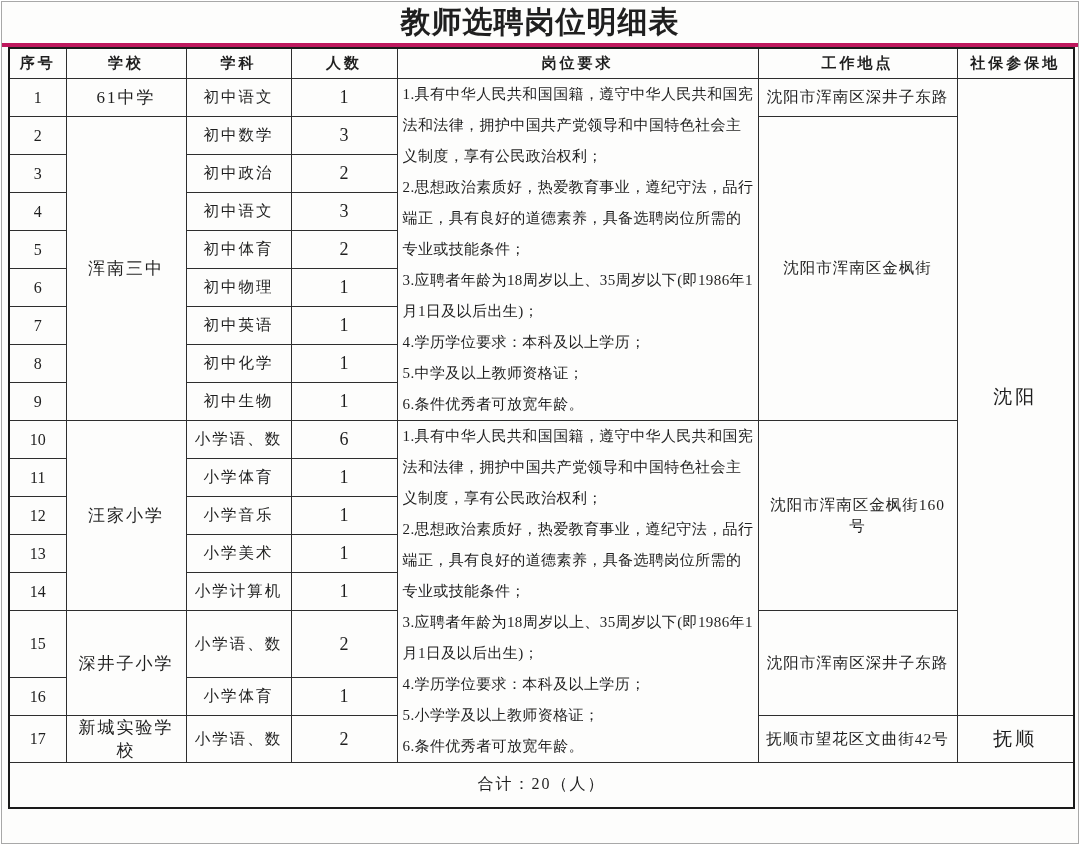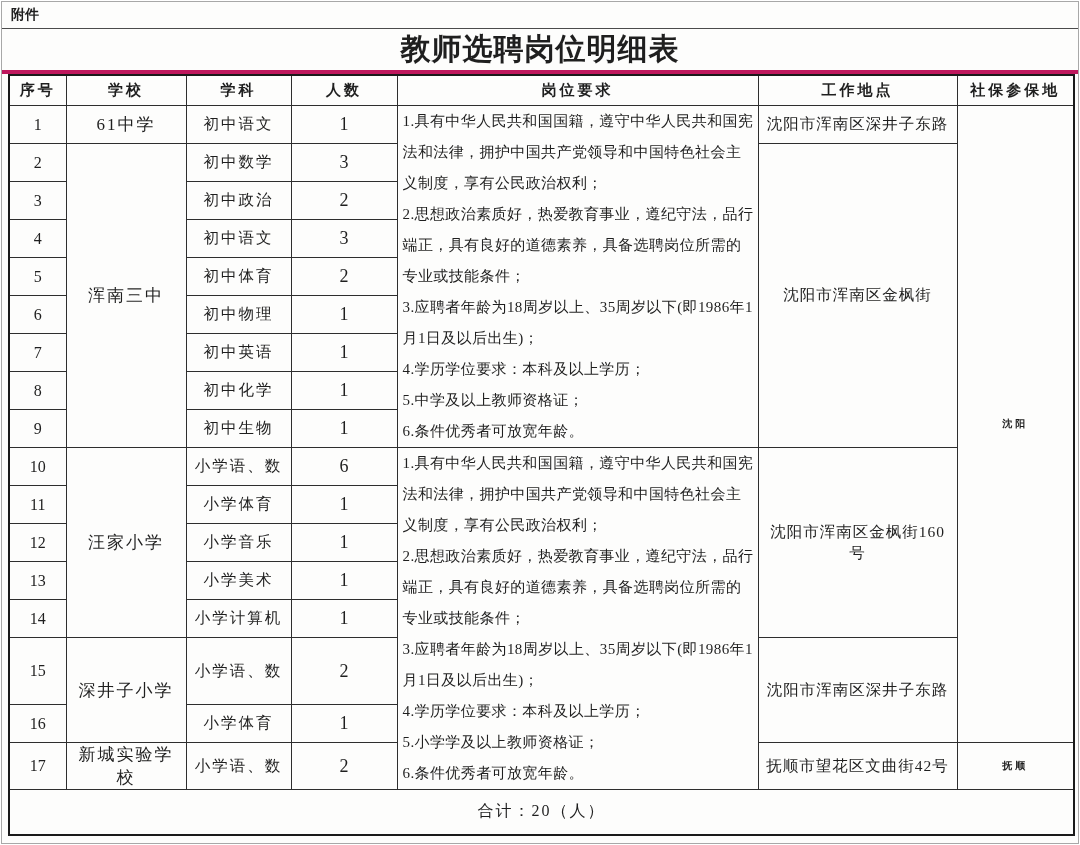--- a/index.html
+++ b/index.html
@@ -62,39 +62,36 @@
   td.count-cell   { font-size:18px; }
   td.req-cell {
     text-align:left;
     white-space:pre-line;
     font-size:15px;
     line-height:31px;
     letter-spacing:0.4px;
     padding:0 4px 0 5px;
   }
   td.location-cell { font-size:15.5px; letter-spacing:1px;margin-left:25px; }
-  td.insurance-cell { font-size:10px; letter-spacing:3px;font-weight:bold; }
+  td.insurance-cell { font-size:19px; letter-spacing:3px; }
   tr.total-row { height:45px; }
   td.total-cell { font-size:16px; letter-spacing:2px; }
   col.c-no  { width:57px; }
   col.c-school { width:120px; }
   col.c-subject { width:105px; }
   col.c-count { width:106px; }
   col.c-req { width:361px; }
   col.c-loc { width:199px; }
   col.c-ins { width:117px; }
 </style>
 </head>
 <body>
 
 <div class="sheet">
 
-  <div class="attachment-row">
-    <span>附件</span>
-  </div>
 
   <div class="title-row">
     <span>教师选聘岗位明细表</span>
   </div>
 
 
   <table class="job-table">
     <colgroup>
       <col class="c-no">
         <col class="c-school">

